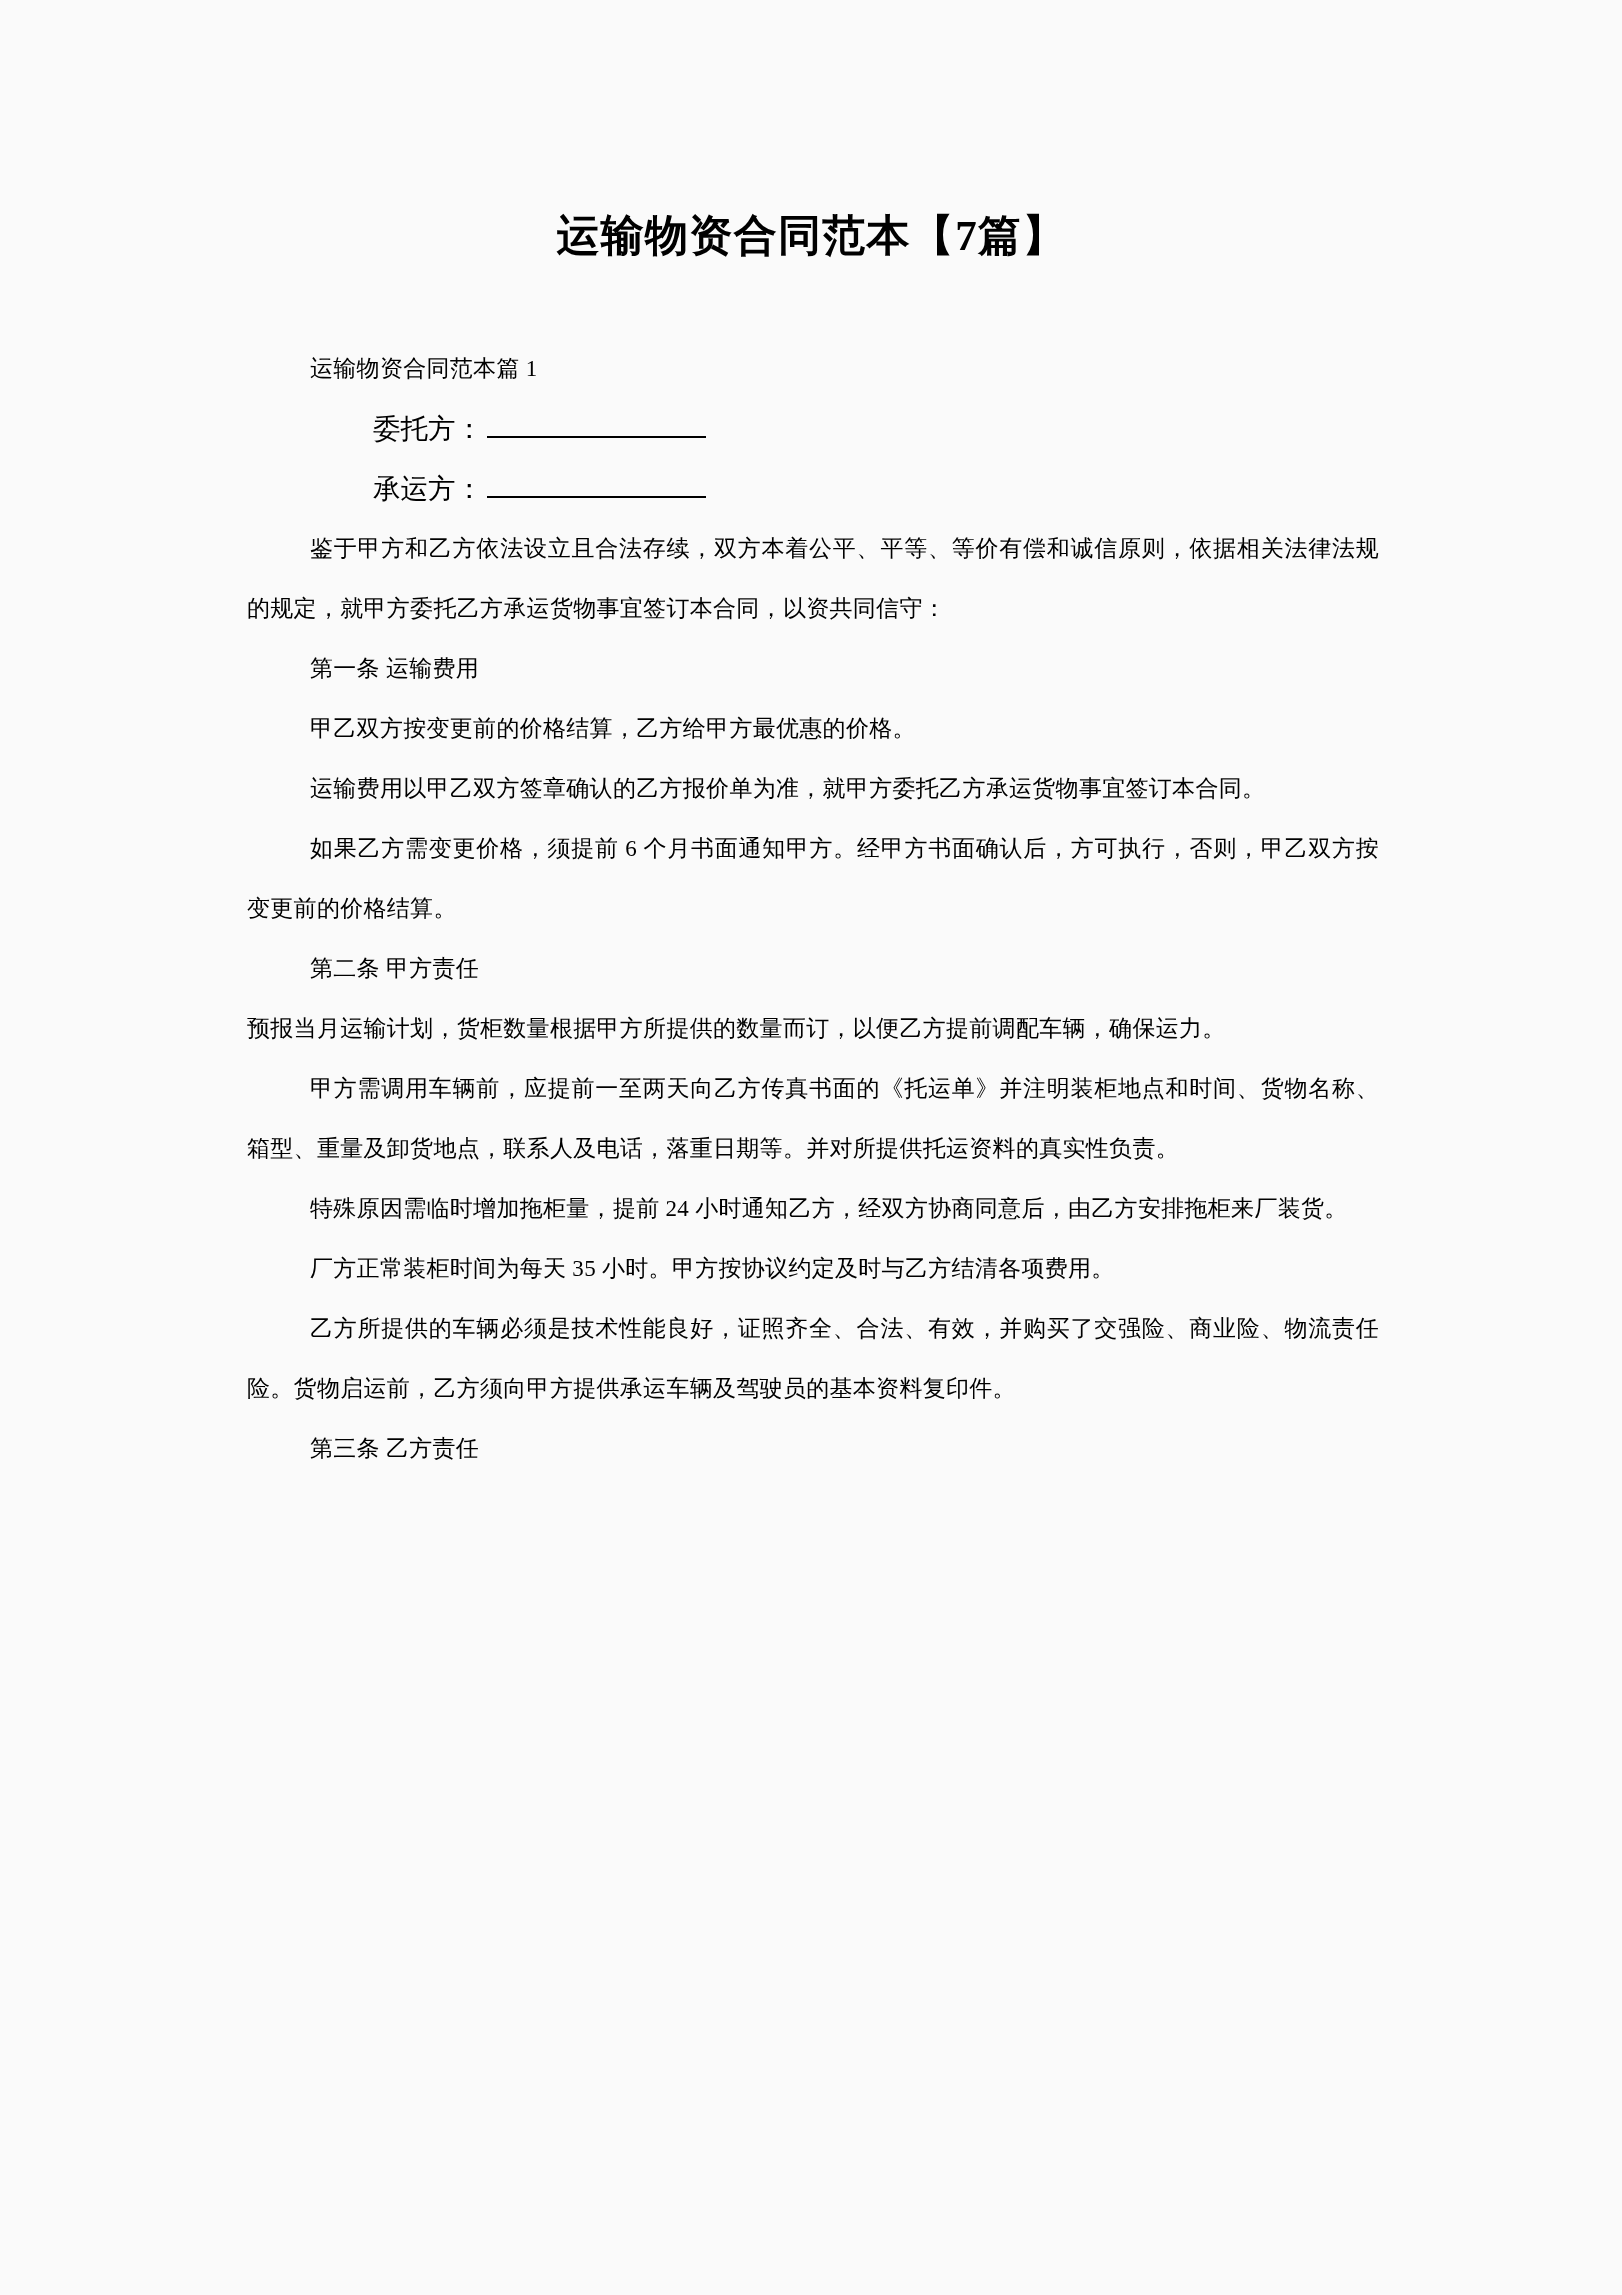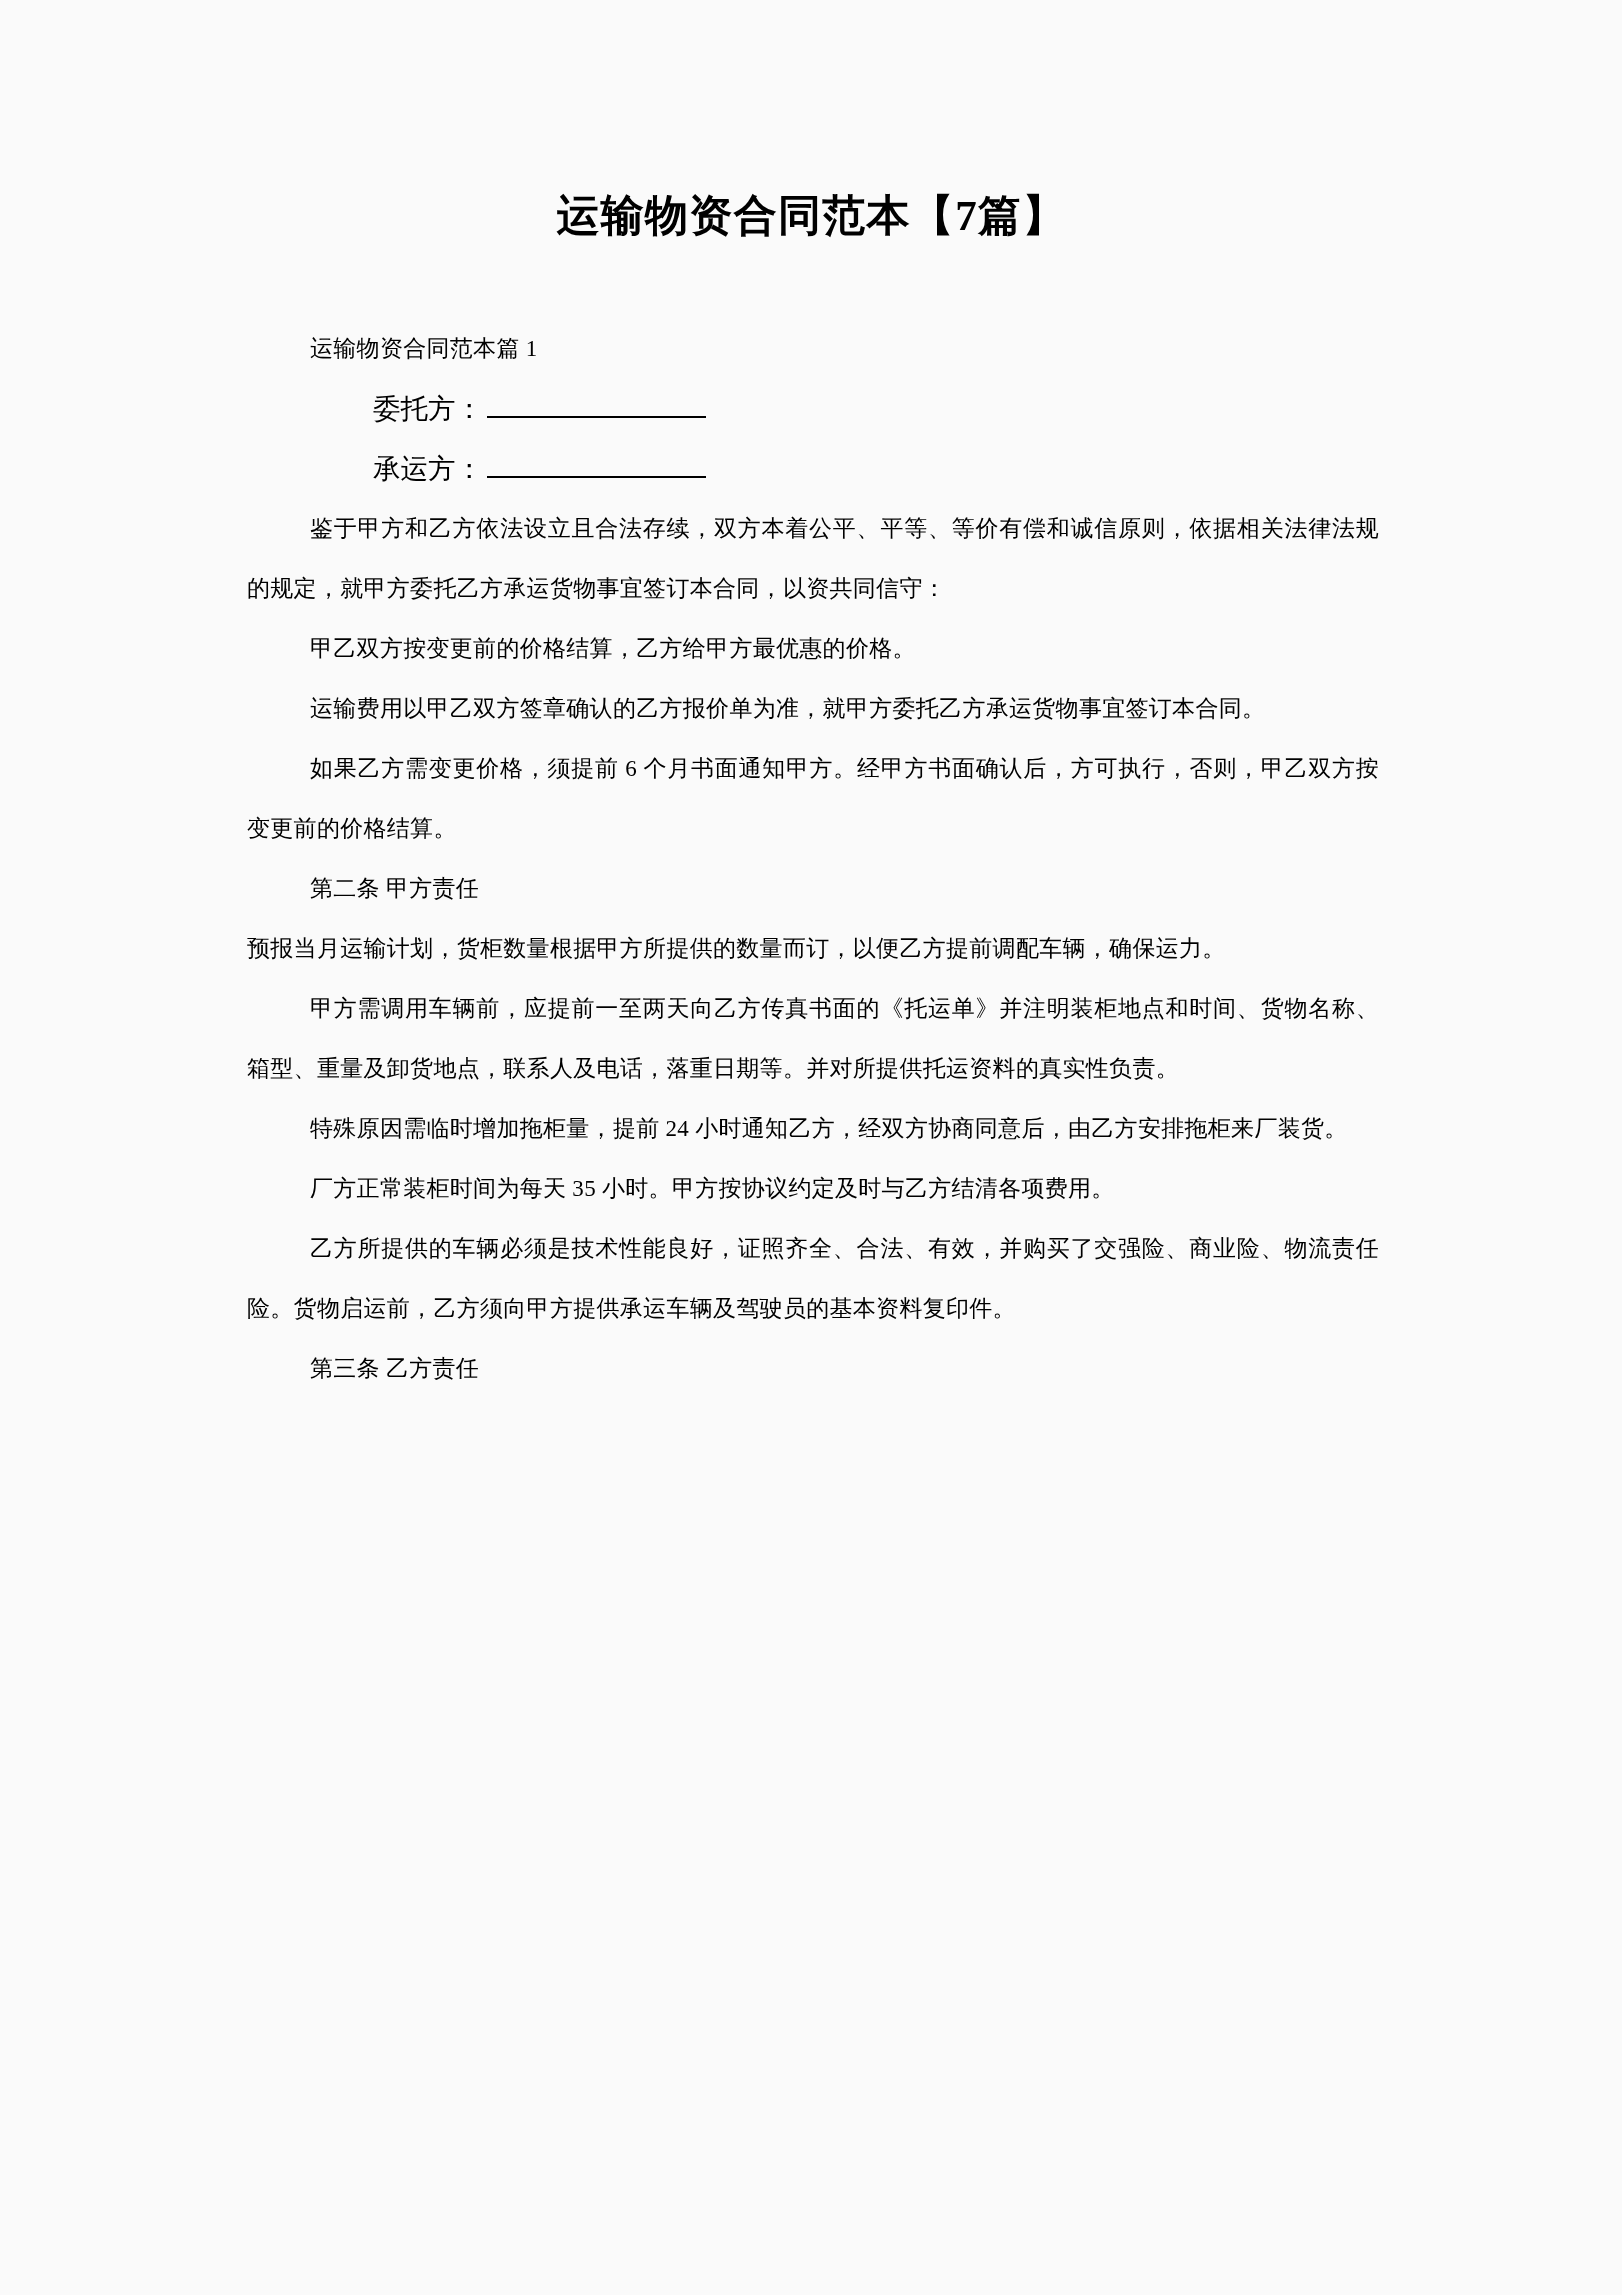--- a/index.html
+++ b/index.html
@@ -15,20 +15,21 @@
     overflow: hidden;
   }
 
   .page {
     position: relative;
     width: 1623px;
     height: 1966px;
     box-sizing: border-box;
     padding: 4px;
     background: #fafafa;
+    margin-top: 20px;
   }
 
   .doc-title {
     margin: 0;
     padding: 0;
     position: absolute;
     left: 0;
     right: 0;
     top: 191px;
     text-align: center;
@@ -110,20 +111,21 @@
     <span class="blank-row">
       <span class="blank-label">委托方：</span><span class="blank-rule"></span>
     </span>
 
     <span class="blank-row">
       <span class="blank-label">承运方：</span><span class="blank-rule"></span>
     </span>
 
     <p class="para">鉴于甲方和乙方依法设立且合法存续，双方本着公平、平等、等价有偿和诚信原则，依据相关法律法规的规定，就甲方委托乙方承运货物事宜签订本合同，以资共同信守：</p>
 
+    <p class="para">第一条 运输费用</p>
 
     <p class="para">甲乙双方按变更前的价格结算，乙方给甲方最优惠的价格。</p>
 
     <p class="para">运输费用以甲乙双方签章确认的乙方报价单为准，就甲方委托乙方承运货物事宜签订本合同。</p>
 
     <p class="para">如果乙方需变更价格，须提前 6 个月书面通知甲方。经甲方书面确认后，方可执行，否则，甲乙双方按变更前的价格结算。</p>
 
     <p class="para">第二条 甲方责任</p>
 
 

